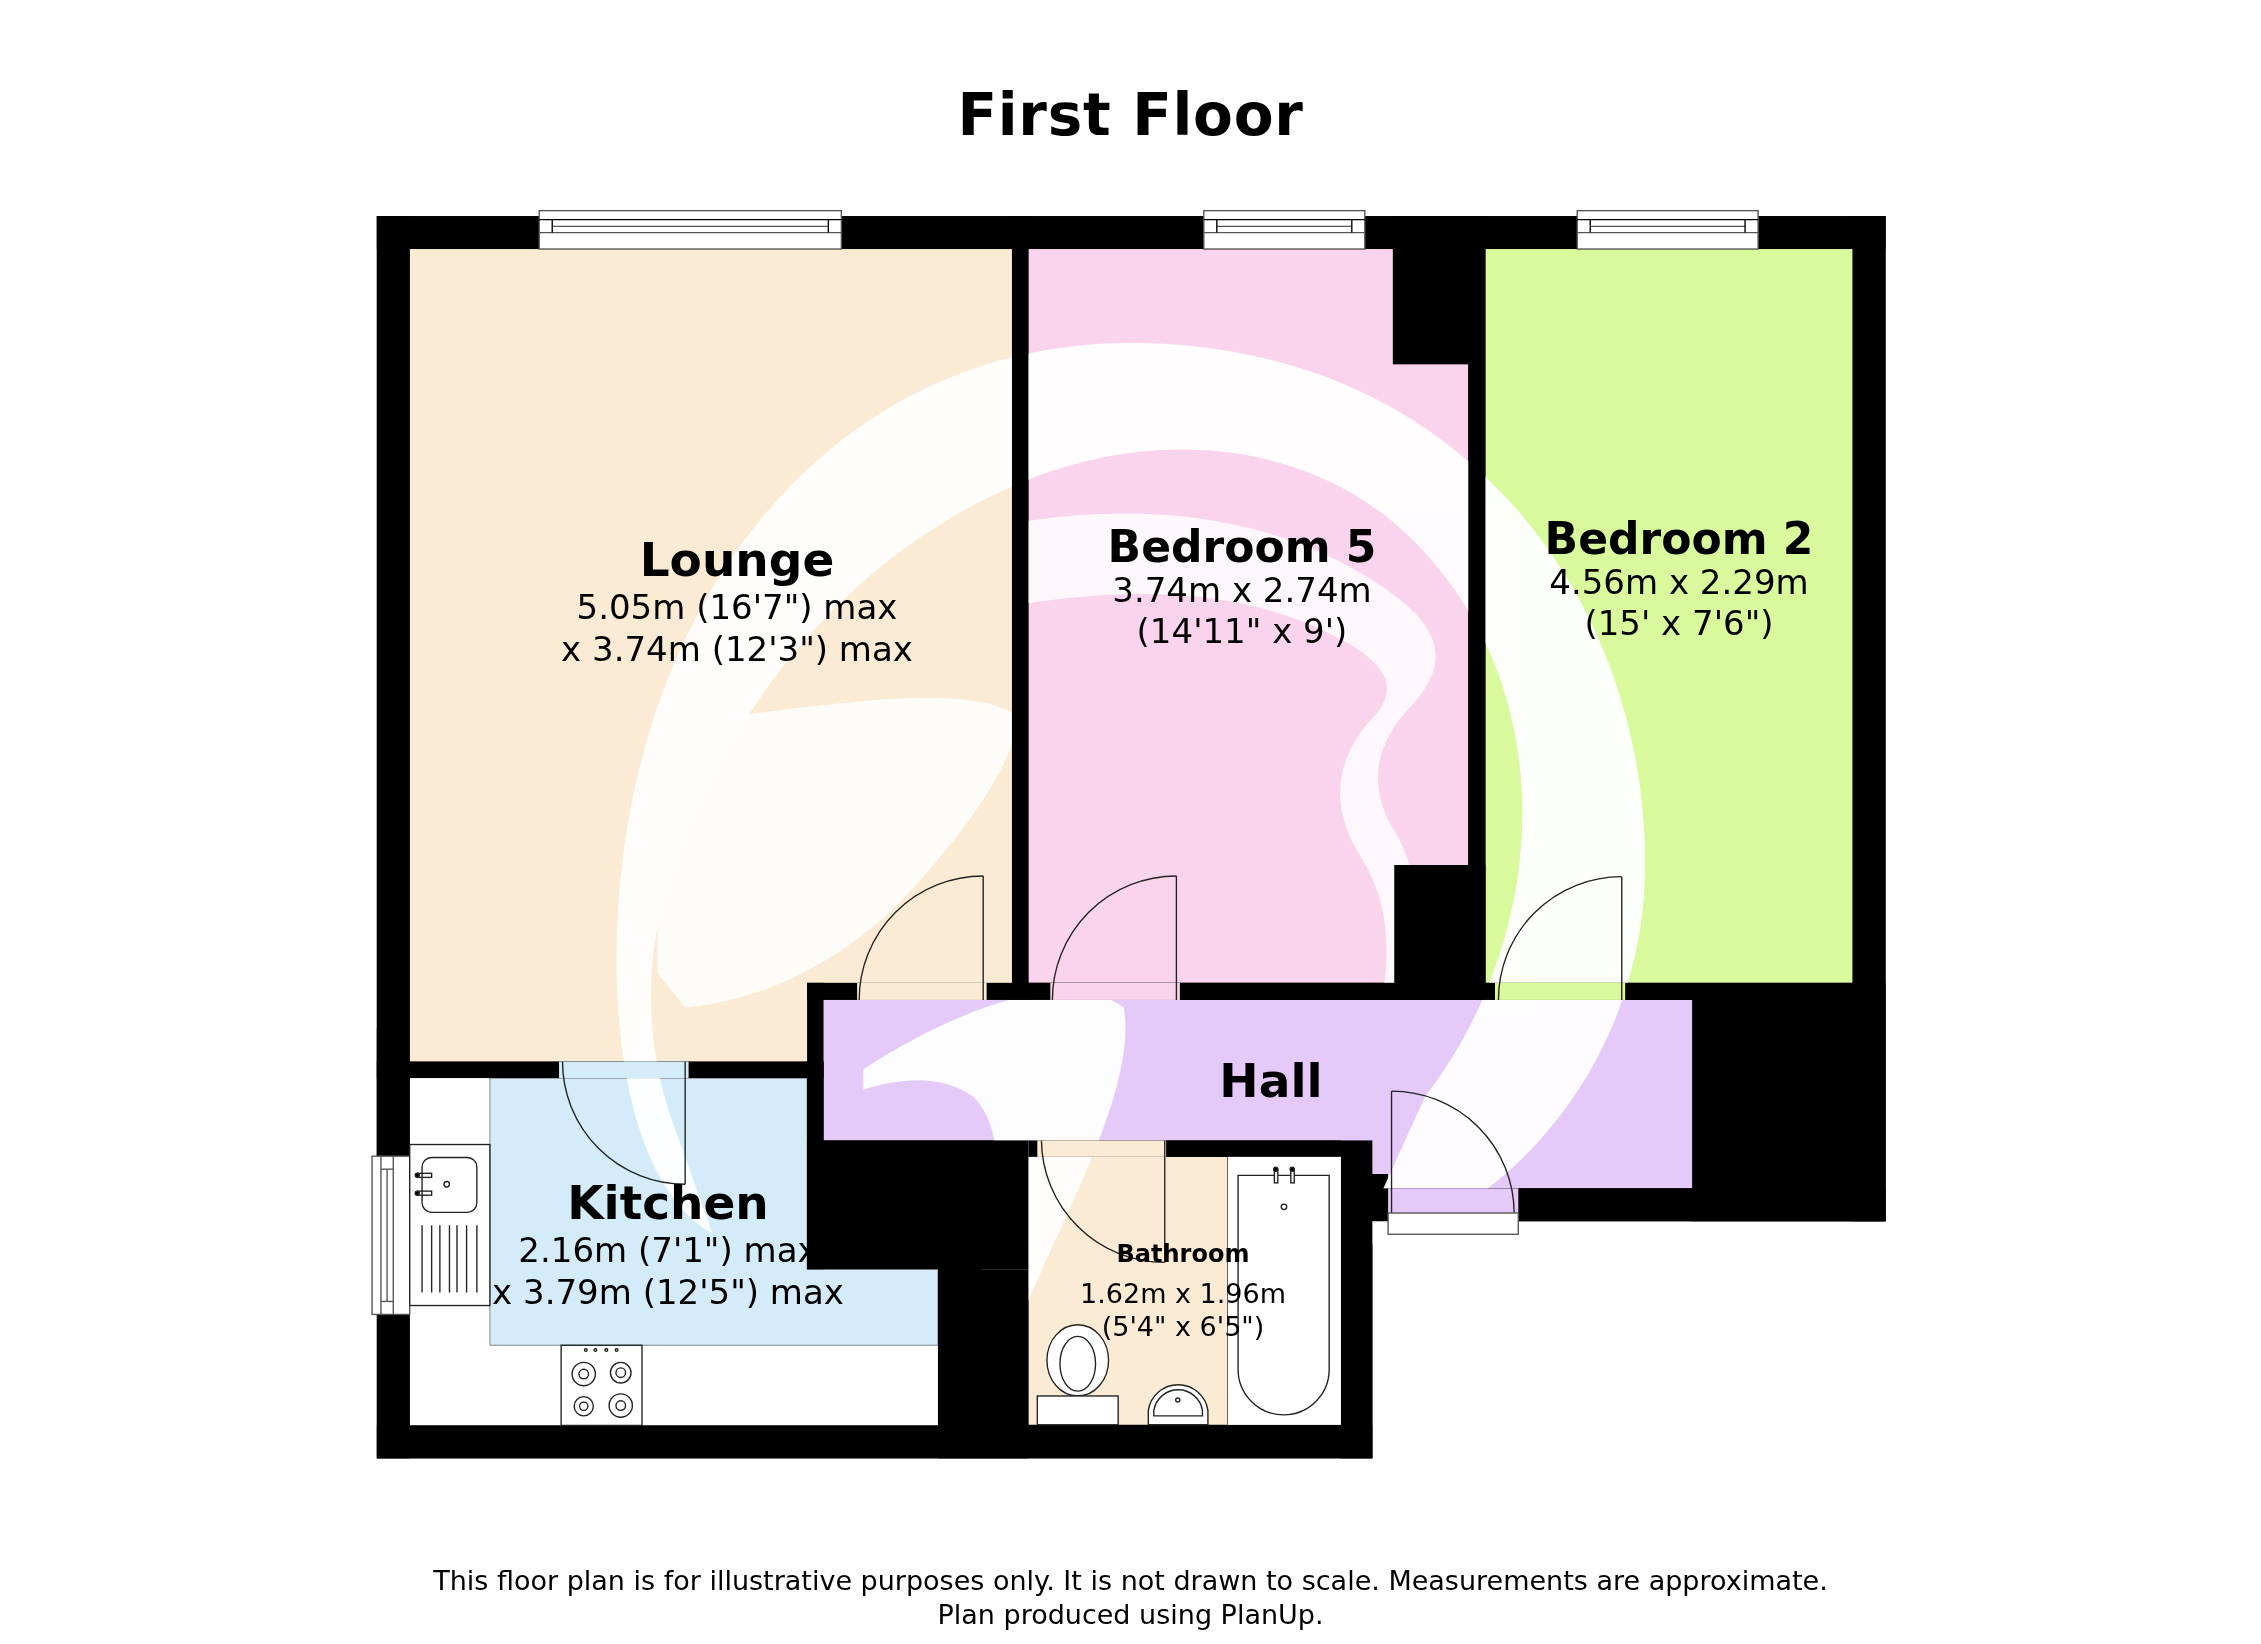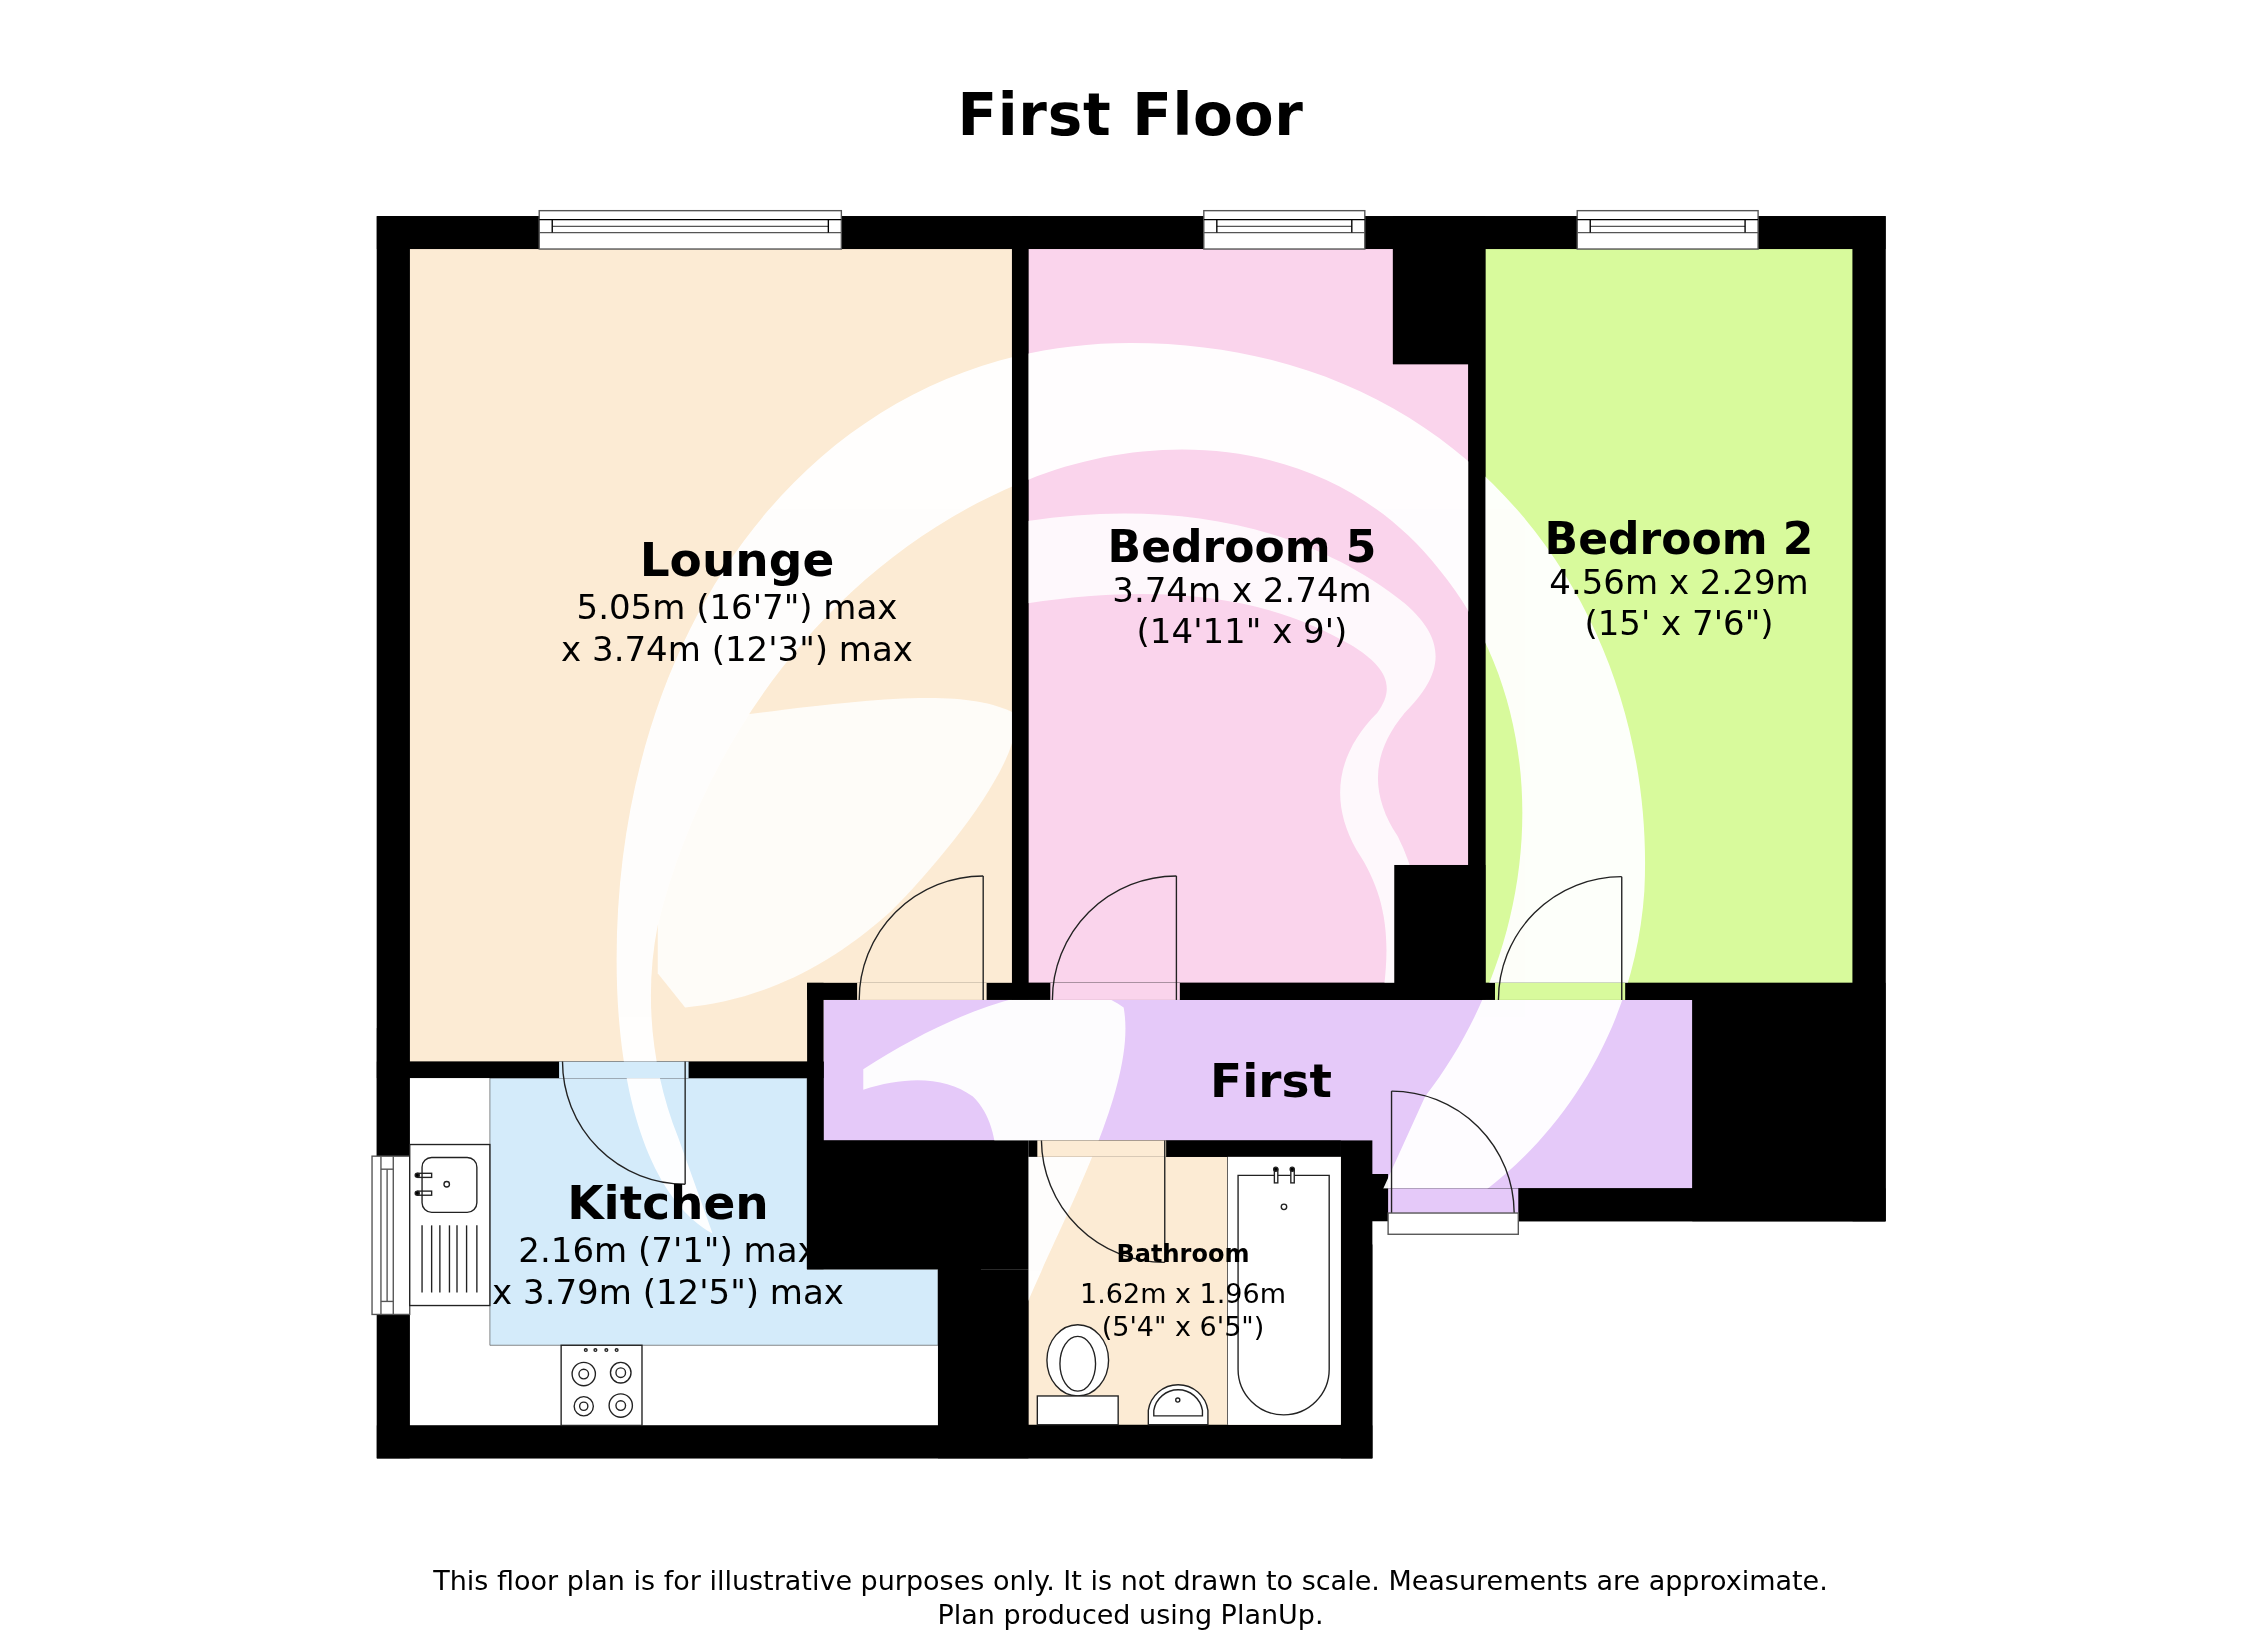--- a/index.html
+++ b/index.html
@@ -211,21 +211,21 @@
     <span class="room-dim">(14'11" x 9')</span>
   </div>
 
   <div class="label md" style="left:1679px; top:517px;text-align:center;">
     <span class="room-name">Bedroom 2</span>
     <span class="room-dim">4.56m x 2.29m</span>
     <span class="room-dim">(15' x 7'6")</span>
   </div>
 
   <div class="label lg" style="left:1271px; top:1057px;">
-    <span class="room-name">First</span>
+    <span class="room-name">Hall</span>
   </div>
 
   <div class="label lg" style="left:654px; top:1179px;padding-left:28px;">
     <span class="room-name">Kitchen</span>
     <span class="room-dim">2.16m (7'1") max</span>
     <span class="room-dim">x 3.79m (12'5") max</span>
   </div>
 
   <div class="label sm" style="left:1183px; top:1242px;">
     <span class="room-name">Bathroom</span>

